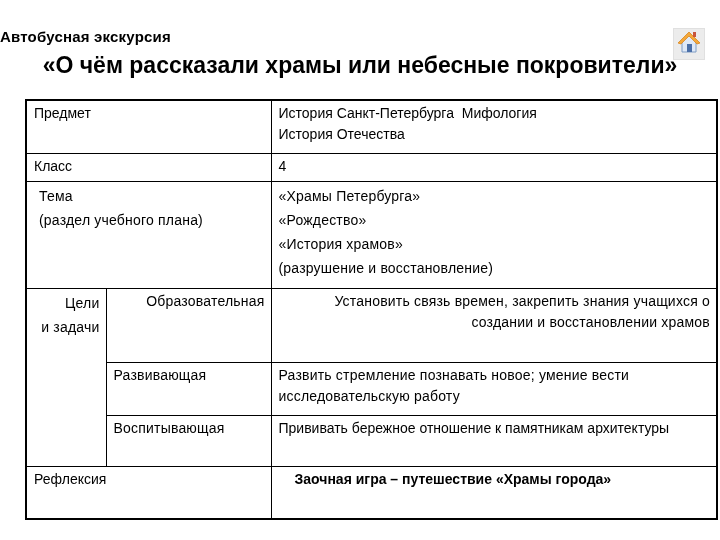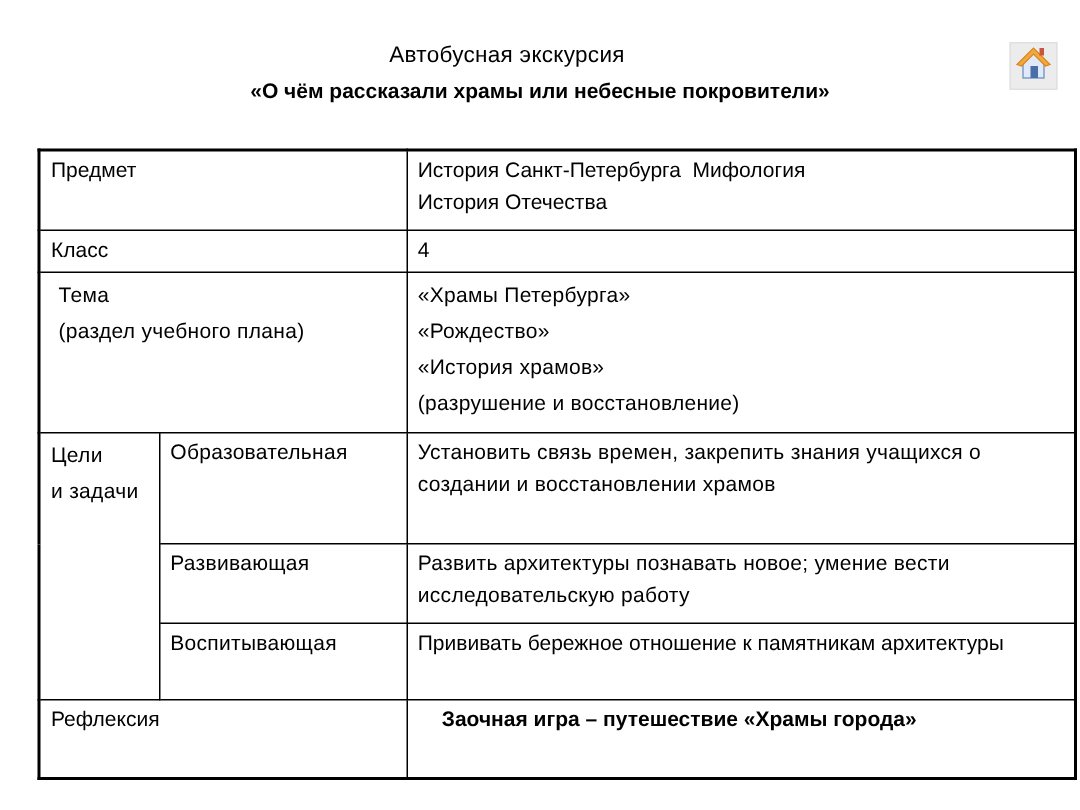--- a/index.html
+++ b/index.html
@@ -6,26 +6,26 @@
       margin: 0; padding: 0;
       width: 720px; height: 540px;
       background: #ffffff;
       font-family: "Liberation Sans", sans-serif;
       color: #000;
       overflow: hidden;
     }
     .slide { position: relative; width: 720px; height: 540px; }
     .title1 {
       position: absolute; left: 0; top: 28px; width: 676px;
-      text-align: center; font-size: 15px; font-weight: normal;
+      font-size: 15px; font-weight: bold;
       letter-spacing: 0.2px;
     }
     .title2 {
       position: absolute; left: 0; top: 52px; width: 720px;
-      text-align: center; font-size: 14px; font-weight: bold;
+      text-align: center; font-size: 23px; font-weight: bold;
     }
     .home-btn {
       position: absolute; left: 673px; top: 28px; width: 32px; height: 32px;
       background: #ececec; border: 1px solid #e0e0e0; box-sizing: border-box;
       display: flex; align-items: center; justify-content: center;
       cursor: pointer;
     }
     table.plan {
       position: absolute; left: 25px; top: 99px;
       width: 693px; border-collapse: collapse;
@@ -35,21 +35,21 @@
       border: 1px solid #000; vertical-align: top;
       padding: 2px 6px 3px 7px;
     }
     table.plan { border: 2px solid #000; }
     td.center { text-align: left; }
     .col-a { width: 80px; }
     .col-b { width: 165px; }
     .row-subject td { height: 47px; }
     .row-class td { height: 22px; }
     .row-topic td { height: 101px; }
-    .row-goal1 td { height: 68px; }
+    .row-goal1 td { height: 68px; text-align: right; }
     .row-goal2 td { height: 47px; }
     .row-goal3 td { height: 45px; }
     .row-refl td { height: 46px; }
     .sp { letter-spacing: 0.2px; }
   </style>
 </head>
 <body>
 
 <div class="slide">
   <div class="title1">Автобусная экскурсия</div>
@@ -99,21 +99,21 @@
     <tr class="row-goal1">
       <td rowspan="3" class="sp" style="line-height:24px;">
         <div>Цели</div>
         <div>и задачи</div>
       </td>
       <td class="sp">Образовательная</td>
       <td class="sp">Установить связь времен, закрепить знания учащихся о создании и восстановлении храмов</td>
     </tr>
     <tr class="row-goal2">
       <td class="sp">Развивающая</td>
-      <td class="sp">Развить архитектуры познавать новое; умение вести исследовательскую работу</td>
+      <td class="sp">Развить стремление познавать новое; умение вести исследовательскую работу</td>
     </tr>
     <tr class="row-goal3">
       <td class="sp">Воспитывающая</td>
       <td>Прививать бережное отношение к памятникам архитектуры</td>
     </tr>
     <tr class="row-refl">
       <td colspan="2">Рефлексия</td>
       <td style="white-space:nowrap; padding-left:23px;font-weight:bold;">Заочная игра – путешествие «Храмы города»</td>
     </tr>
   </tbody>

